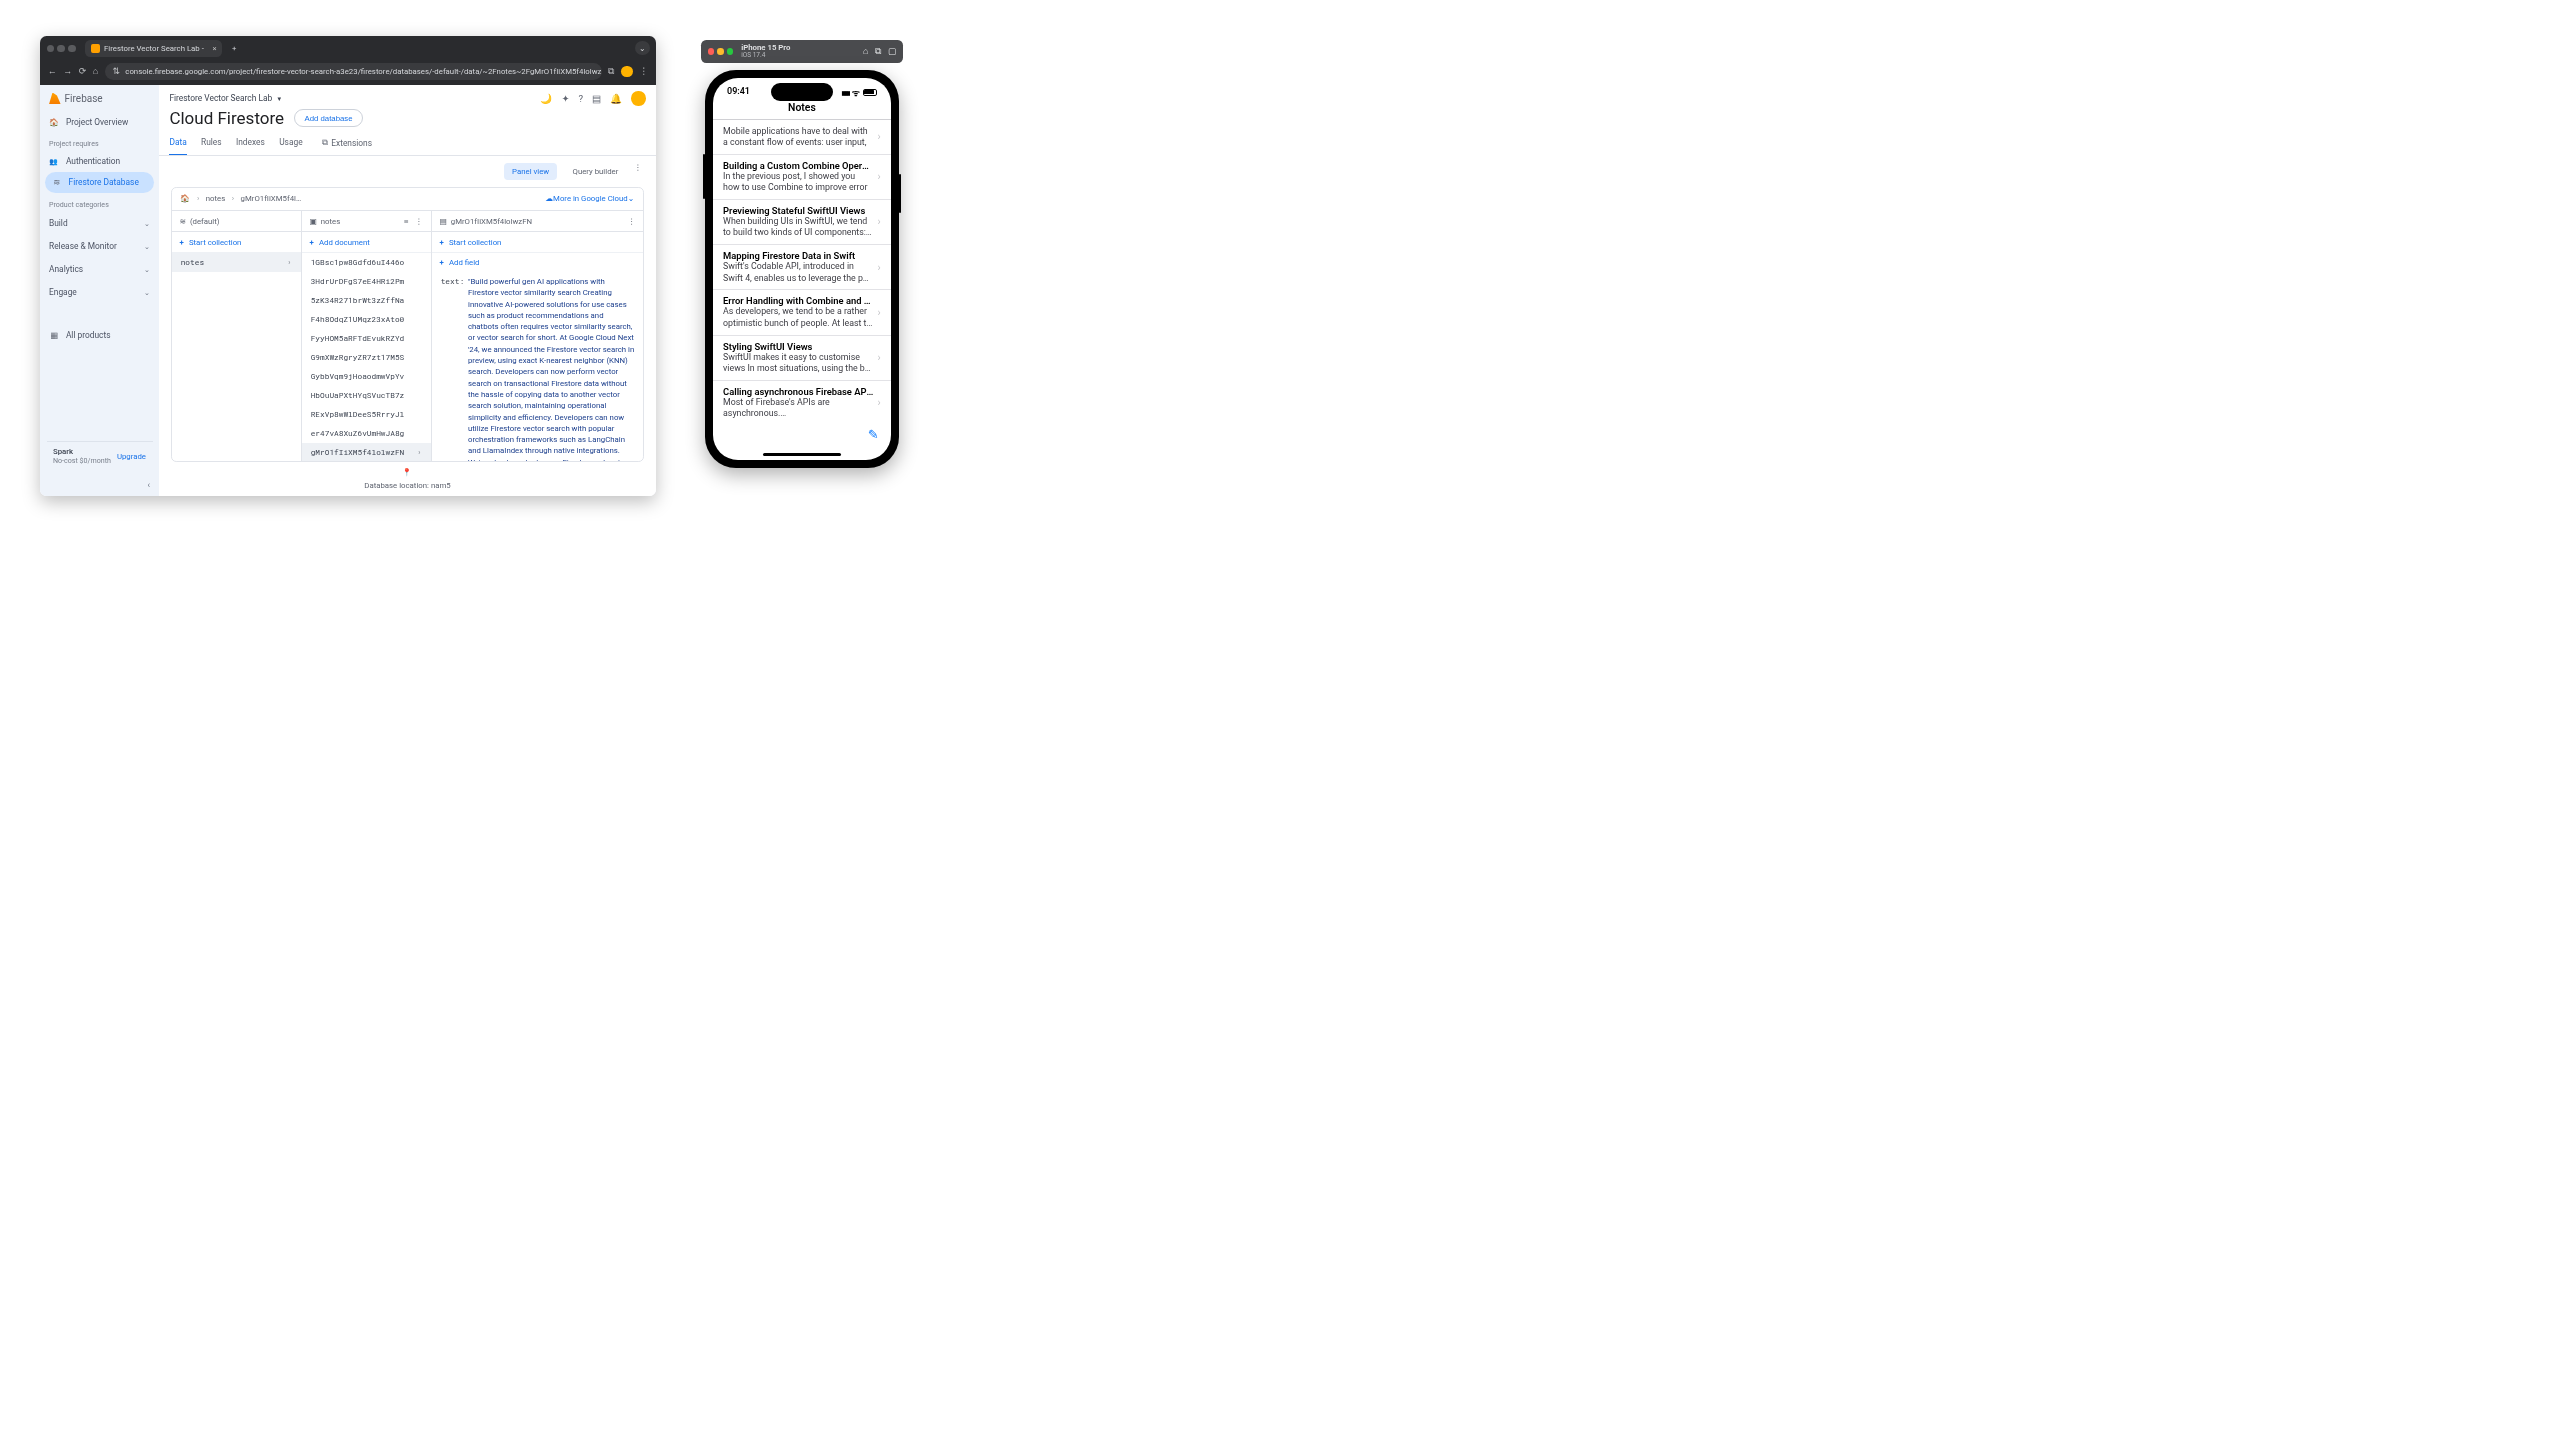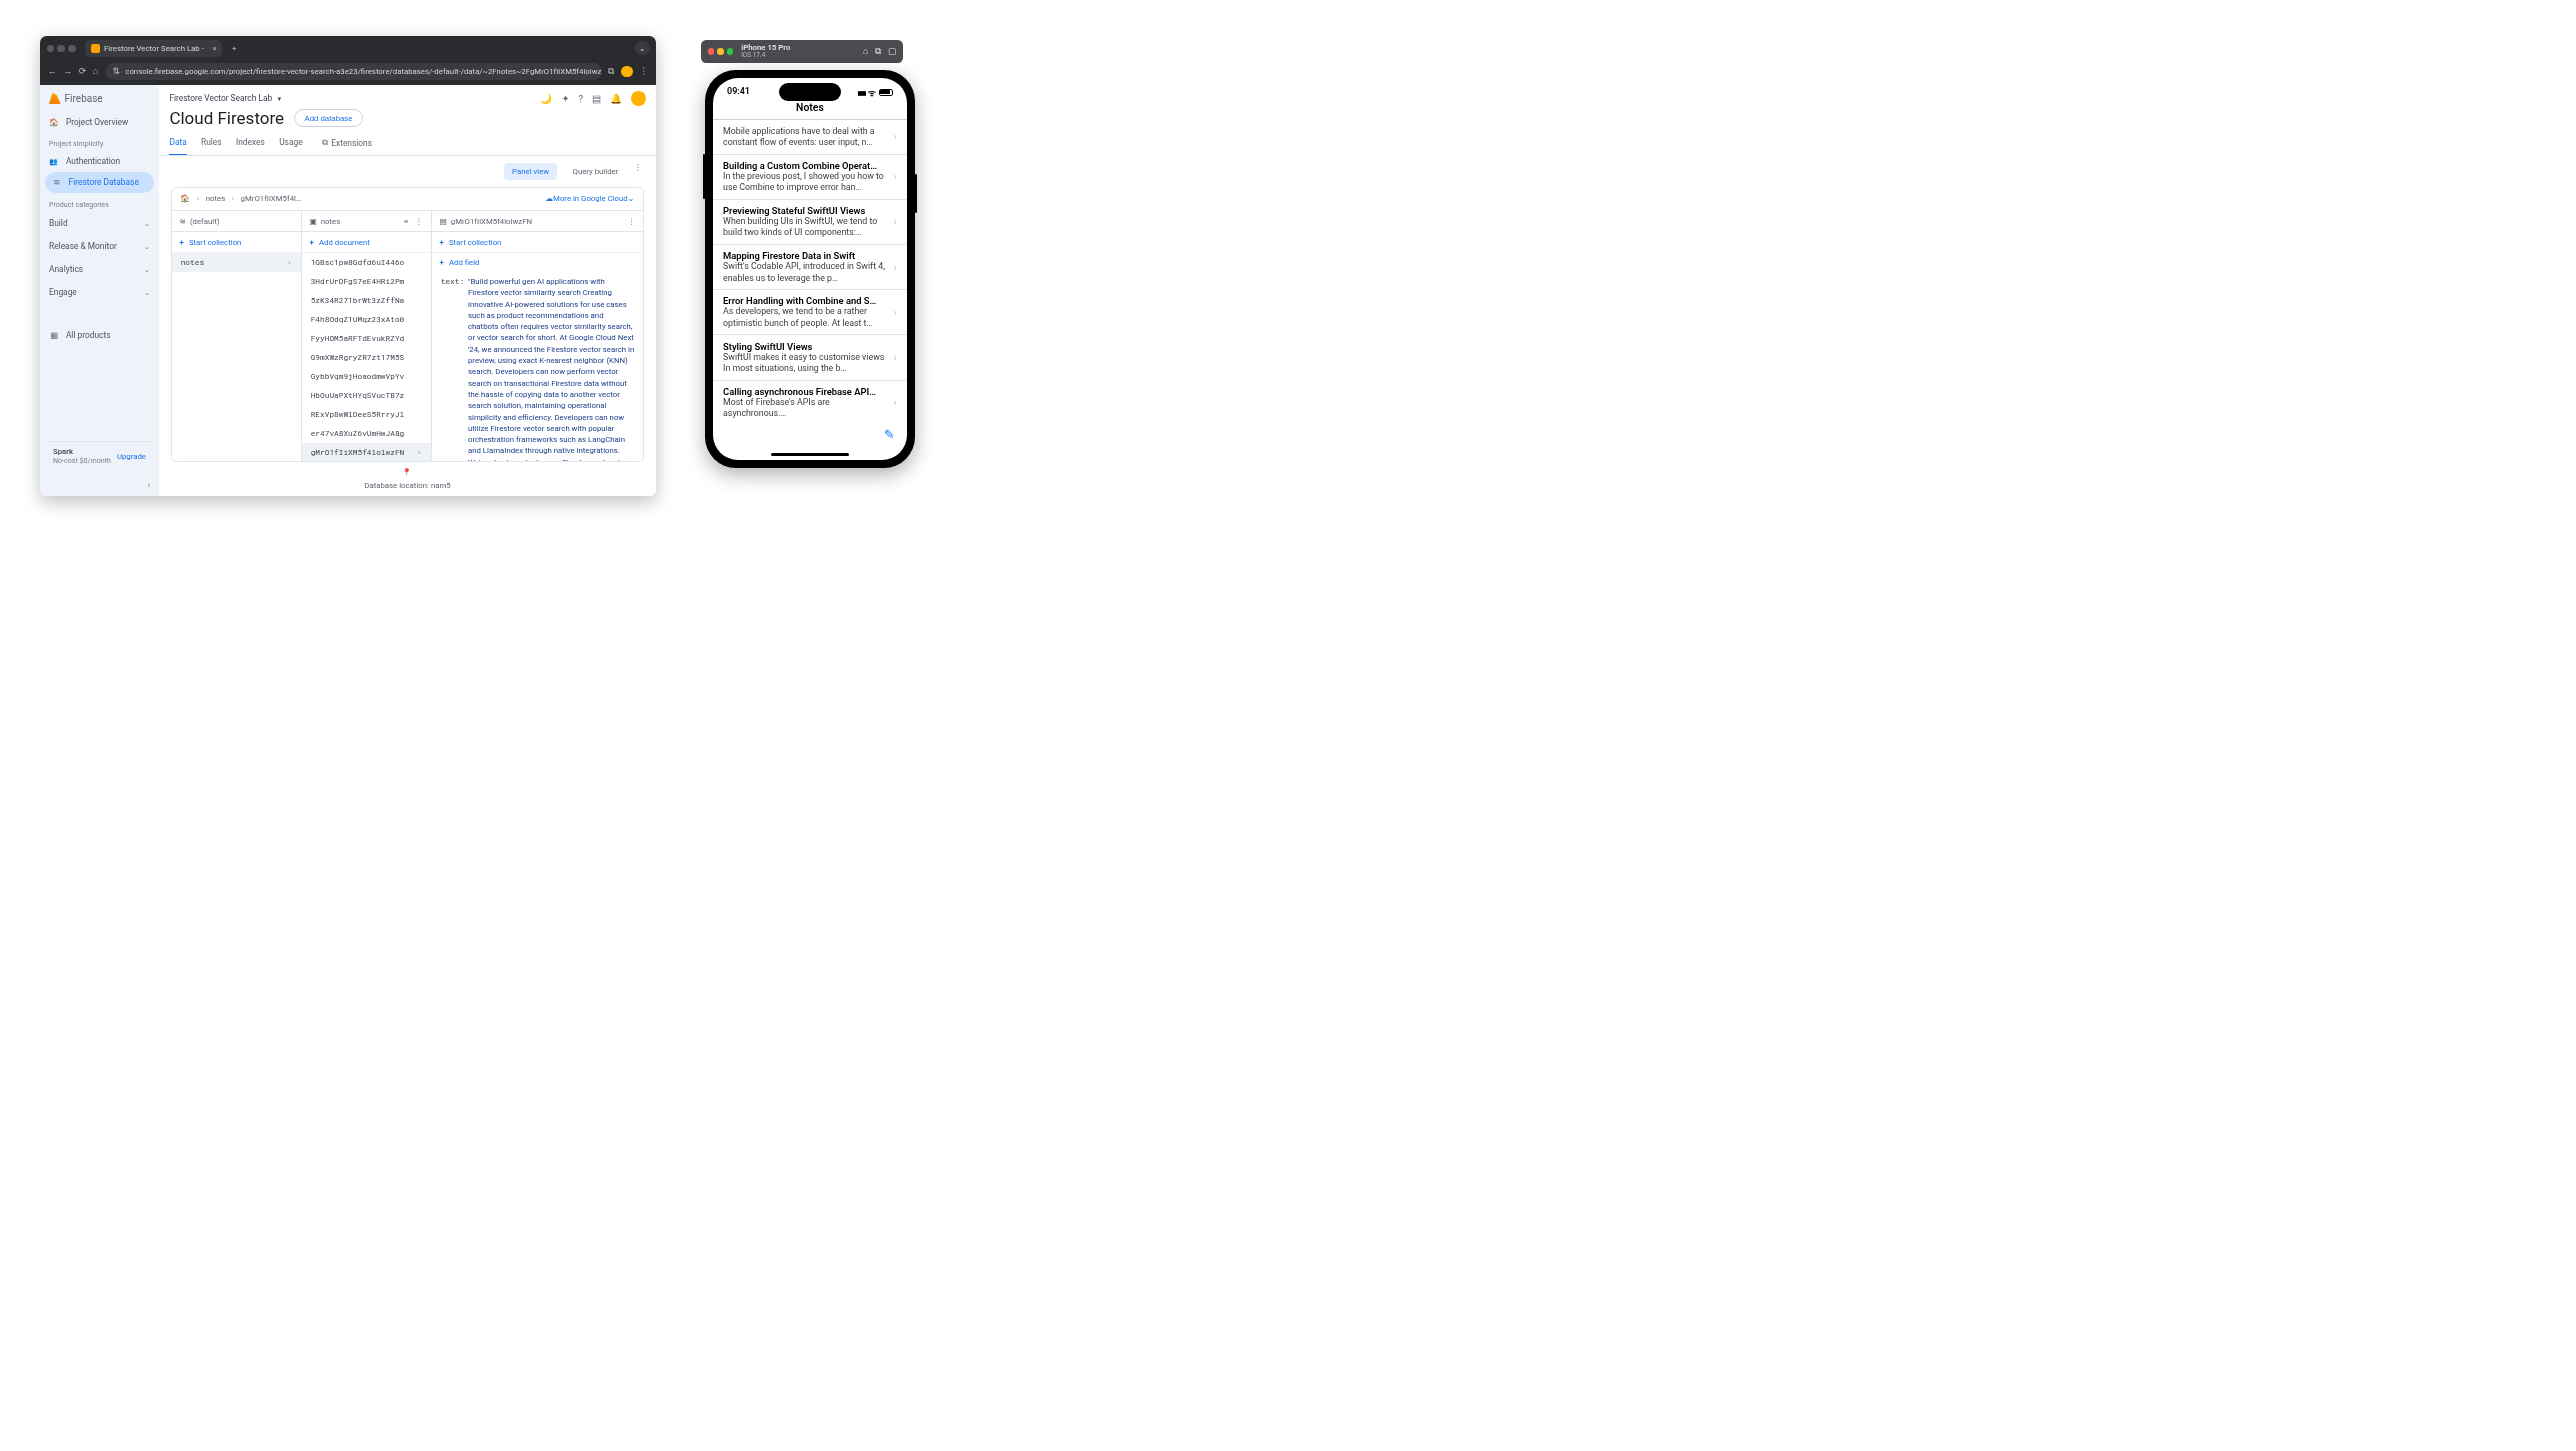--- a/index.html
+++ b/index.html
@@ -142,21 +142,21 @@
     margin-bottom:6.5px;
   }
   .sim-traffic{display:flex;gap:3.2px;margin-right:2.6px;}
   .sim-traffic span{width:6.5px;height:6.5px;border-radius:50%;}
   .tred{background:#ff5f57;} .tyel{background:#febc2e;} .tgrn{background:#28c840;}
   .sim-title .device{font-weight:600;line-height:1.1;}
   .sim-title .os{font-size:6.5px;color:#b9bbbf;line-height:1.1;}
   .sim-title .icons{margin-left:auto;display:flex;gap:6.5px;font-size:9px;}
 
   .phone {
-    width:210px; height:398px; background:#000; border-radius:31px; padding:7.8px;
+    width:194px; height:398px; background:#000; border-radius:31px; padding:7.8px;
     box-shadow:0 6.5px 19.4px rgba(0,0,0,.3); margin-left:3.9px; position:relative;
   }
   .phone::before, .phone::after {
     content:""; position:absolute; background:#000; border-radius:1.9px;
   }
   .phone::before { left:-1.9px; top:84px; width:1.9px; height:45px; }
   .phone::after  { right:-1.9px; top:104px; width:1.9px; height:39px; }
   .screen {
     width:100%; height:100%; background:#fff; border-radius:25px; overflow:hidden;
     display:flex; flex-direction:column;
@@ -227,21 +227,21 @@
         <span class="brand-icon"></span>
         <span>Firebase</span>
       </div>
       <div class="sb-ovrow">
         <div class="sb-row">
           <span class="icn home"></span>
           <span>Project Overview</span>
         </div>
         <span class="icn gear"></span>
       </div>
-      <div class="sb-section">Project simplicity</div>
+      <div class="sb-section">Project requires</div>
       <div class="sb-row">
         <span class="icn auth"></span>
         <span>Authentication</span>
       </div>
       <div class="sb-row active">
         <span class="icn db"></span>
         <span>Firestore Database</span>
       </div>
       <div class="sb-section">Product categories</div>
       <div class="sb-cat">

